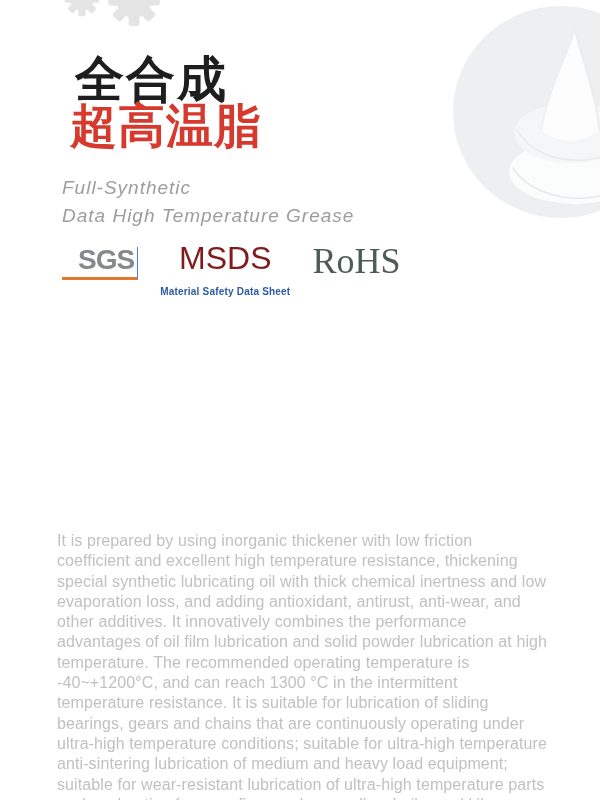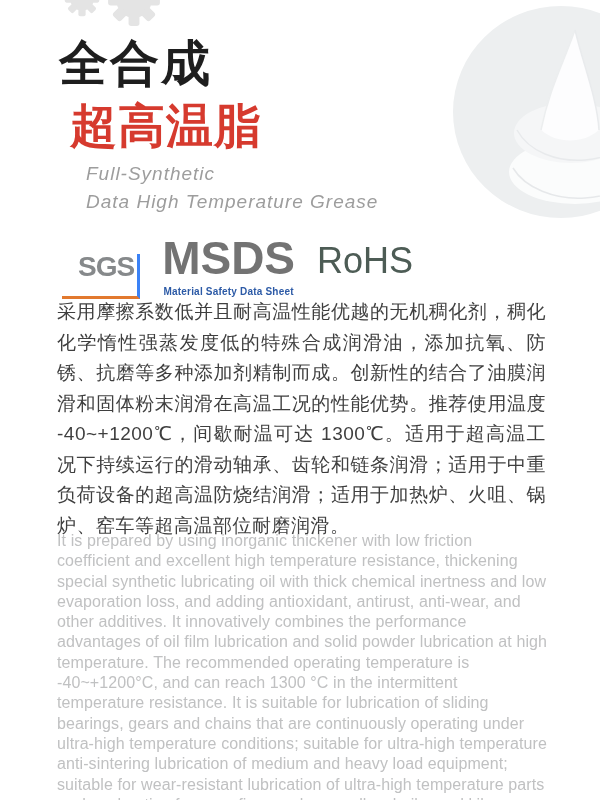--- a/index.html
+++ b/index.html
@@ -25,21 +25,21 @@
     height: 212px;
     border-radius: 50%;
     background: #edeff0;
   }
   .grease-svg { position: absolute; left: 32px; top: 12px; }
 
   .title-cn {
     position: absolute;
     left: 59px;
     top: 34px;
-    margin: 0;
+    margin: 16px;
     font-size: 49px;
     line-height: 58px;
     font-weight: 700;
     letter-spacing: 2px;
     color: #1e1e1e;
   }
   .title-red {
     position: absolute;
     left: 59px;
     top: 92px;
@@ -47,68 +47,67 @@
     font-size: 47px;
     line-height: 54px;
     font-weight: 800;
     letter-spacing: 1px;
     color: #d63a2e;
     font-family: Liberation Mono, monospace;
   }
   .subtitle {
     position: absolute;
     left: 62px;
-    top: 160px;
+    top: 174px;
     font-size: 19px;
     line-height: 28px;
     font-style: italic;
     letter-spacing: 1px;
     color: #9d9d9d;
-    margin-left: 24px;
   }
 
   .certs {
     position: absolute;
     left: 62px;
     top: 241px;
     display: flex;
     align-items: flex-start;
     gap: 22px;
   }
   .sgs-logo {
-    margin-top: 13px;
-    padding: 0 3px 16px 16px;
+    margin-top: 6px;
+    padding: 0 3px 4px 16px;
     border-bottom: 3px solid #e2792e;
-    border-right: 3px solid #3b82f6;
+    border-right: 1px solid #3b82f6;
   }
   .sgs-text {
     font-size: 28px;
     font-weight: 800;
     letter-spacing: -1px;
     color: #86898b;
     line-height: 26px;
   }
   .msds-logo { text-align: center; margin-top: 1px; }
   .msds-text {
-    font-size: 46px;
-    font-weight: 700;
-    color: #737373;
+    font-size: 32px;
+    font-weight: 400;
+    color: #7f1d1d;
     line-height: 33px;
     letter-spacing: 0px;
   }
   .msds-sub {
     font-size: 10px;
     font-weight: 700;
     color: #2c5aa6;
     letter-spacing: 0.2px;
     margin-top: 11px;
   }
   .rohs-logo {
     margin-top: 0px;
-    font-family: Liberation Sans, sans-serif;
+    font-family: Liberation Serif, serif;
     font-size: 36px;
     line-height: 40px;
     color: #4d5c55;
   }
 
   .desc-cn {
     position: absolute;
     left: 57px;
     top: 297px;
     width: 489px;
@@ -190,16 +189,15 @@
     </div>
     <div class="msds-logo">
       <div class="msds-text">MSDS</div>
       <div class="msds-sub">Material Safety Data Sheet</div>
     </div>
     <div class="rohs-logo">
       <span>RoHS</span>
     </div>
   </div>
 
-  <p class="desc-cn">采用摩擦系数低并且耐高温性能优越的无机稠化剂，稠化化学惰性强蒸发度低的特殊合成润滑油，添加抗氧、防锈、抗磨等多种添加剂精制而成。创新性的结合了油膜润滑和固体粉末润滑在高温工况的性能优势。推荐使用温度 -40~+1200℃，间歇耐温可达 1300℃。适用于超高温工况下持续运行的滑动轴承、齿轮和链条润滑；适用于中重负荷设备的超高温防烧结润滑；适用于加热炉、火咀、锅炉、窑车等超高温部位耐磨润滑。</p>
   <p class="desc-en">It is prepared by using inorganic thickener with low friction coefficient and excellent high temperature resistance, thickening special synthetic lubricating oil with thick chemical inertness and low evaporation loss, and adding antioxidant, antirust, anti-wear, and other additives. It innovatively combines the performance advantages of oil film lubrication and solid powder lubrication at high temperature. The recommended operating temperature is -40~+1200°C, and can reach 1300 °C in the intermittent temperature resistance. It is suitable for lubrication of sliding bearings, gears and chains that are continuously operating under ultra-high temperature conditions; suitable for ultra-high temperature anti-sintering lubrication of medium and heavy load equipment; suitable for wear-resistant lubrication of ultra-high temperature parts such as heating furnace, fire nozzle as well as boiler and kiln car.</p>
 
 </div>
 
 </body></html>

